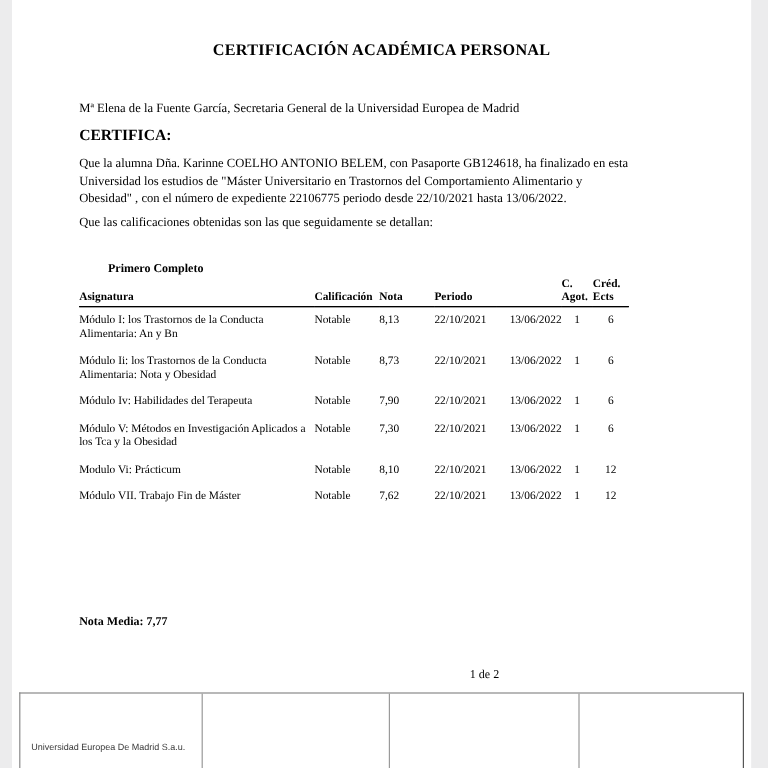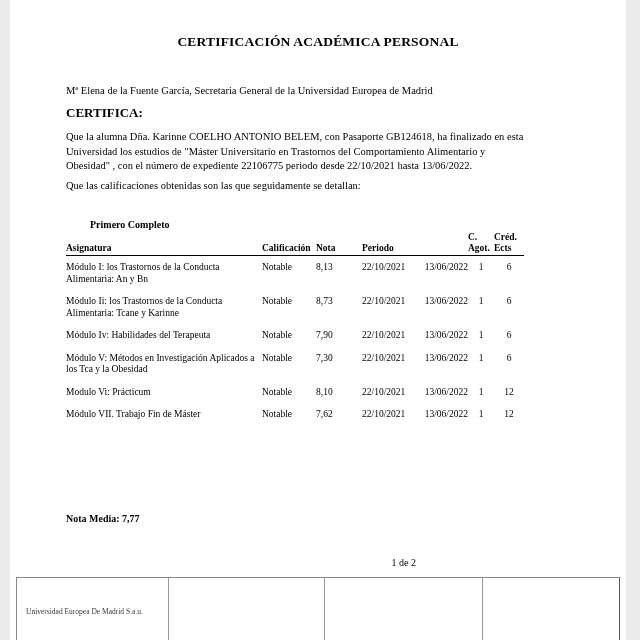--- a/index.html
+++ b/index.html
@@ -162,24 +162,24 @@
     height: 100%;
   }
   .footer-cell:last-child { border-right: none; }
   .fc1 { width: 152px; }
   .fc2 { width: 156px; }
   .fc3 { width: 158px; }
   .fc4 { flex: 1; }
   .footer-text {
     position: absolute;
     left: 9px;
-    bottom: 24px;
+    bottom: 13px;
     font-size: 7.5px;
     color: #3a3a3a;
-    font-family: Liberation Serif, serif;
+    font-family: Liberation Sans, sans-serif;
     white-space: nowrap;
   }
 </style>
 </head>
 <body>
 
 <div class="page">
 
   <div class="doc-title">CERTIFICACIÓN ACADÉMICA PERSONAL</div>
 
@@ -216,21 +216,21 @@
           <tr>
             <td class="c-asig">Módulo I: los Trastornos de la Conducta Alimentaria: An y Bn</td>
             <td class="c-cal">Notable</td>
             <td class="c-nota">8,13</td>
             <td class="c-ini">22/10/2021</td>
             <td class="c-fin">13/06/2022</td>
             <td class="c-agot">1</td>
             <td class="c-ects">6</td>
           </tr>
           <tr>
-            <td class="c-asig">Módulo Ii: los Trastornos de la Conducta Alimentaria: Tcane y Karinne</td>
+            <td class="c-asig">Módulo Ii: los Trastornos de la Conducta Alimentaria: Nota y Obesidad</td>
             <td class="c-cal">Notable</td>
             <td class="c-nota">8,73</td>
             <td class="c-ini">22/10/2021</td>
             <td class="c-fin">13/06/2022</td>
             <td class="c-agot">1</td>
             <td class="c-ects">6</td>
           </tr>
           <tr>
             <td class="c-asig">Módulo Iv: Habilidades del Terapeuta</td>
             <td class="c-cal">Notable</td>

